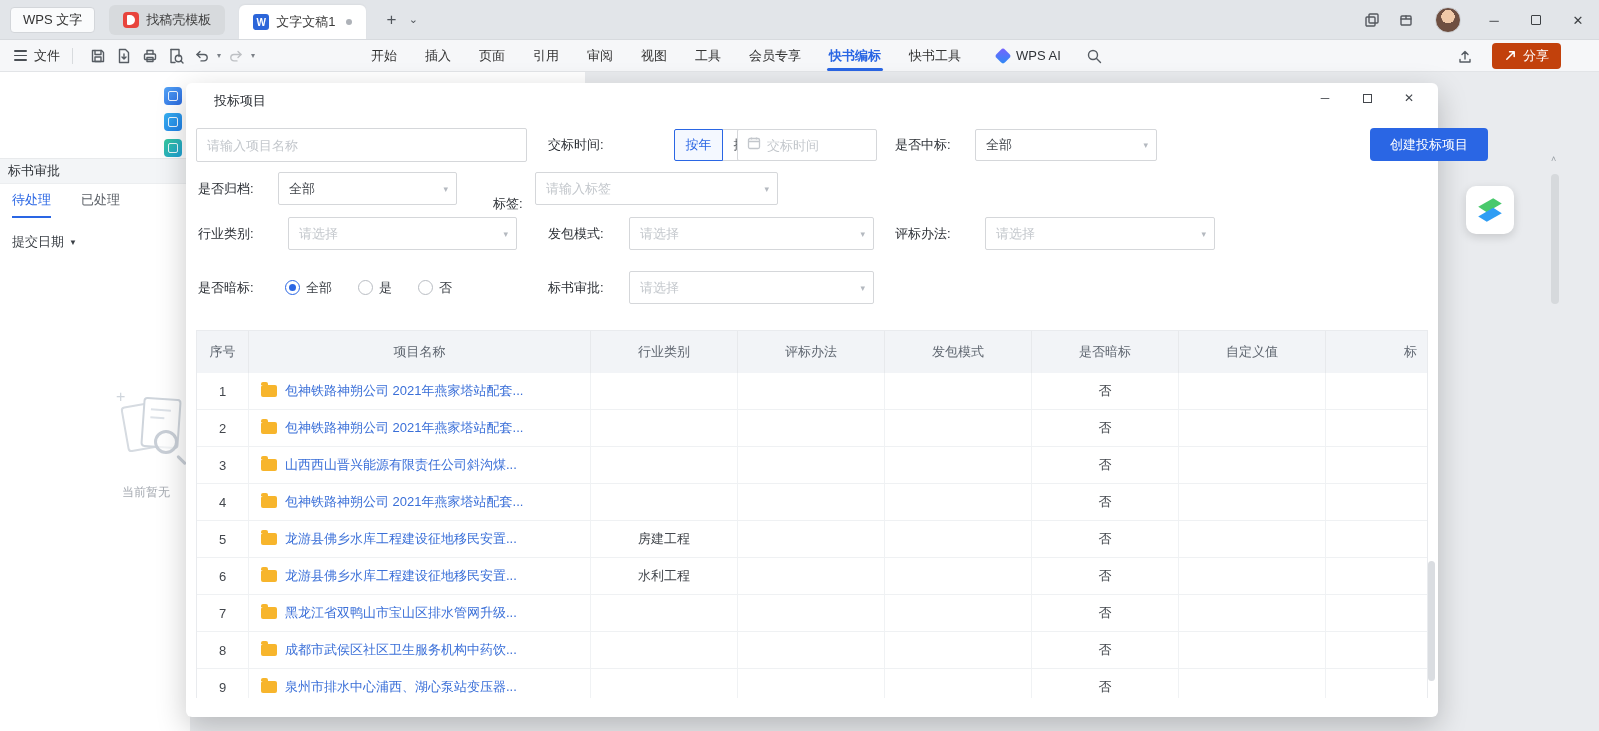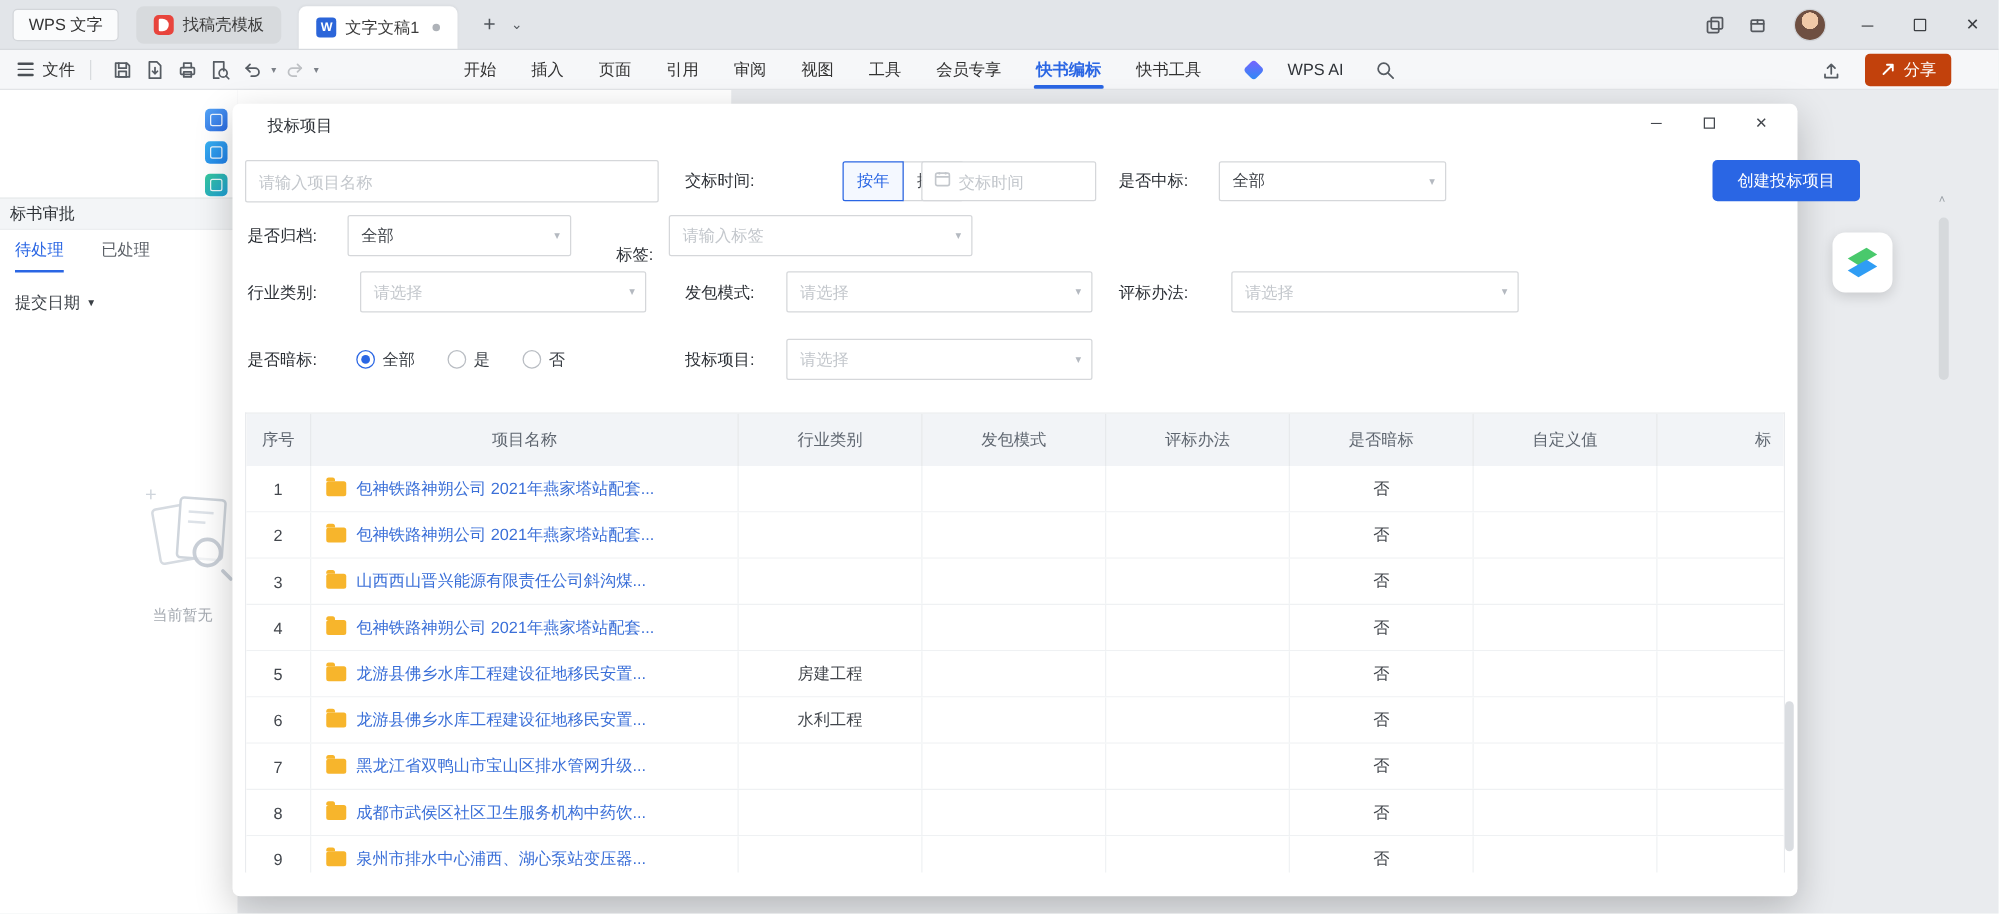--- a/index.html
+++ b/index.html
@@ -32,21 +32,21 @@
   .burger i{display:block;width:13px;height:1.6px;background:#4a4f55;border-radius:1px;}
   .rb-div{width:1px;height:16px;background:#d8dbde;margin:0 12px;}
   .qbtn{width:26px;height:26px;display:flex;align-items:center;justify-content:center;border-radius:4px;}
   .qbtn svg{stroke:#565c63;fill:none;stroke-width:1.4;stroke-linecap:round;stroke-linejoin:round;}
   .qbtn.disabled{opacity:.35;}
   .mini-caret{font-size:8px;color:#7b8087;margin:0 2px;}
   .rtab-wrap{display:flex;margin-left:100px;height:100%;align-items:stretch;}
   .rtab{padding:0 14px;font-size:13px;color:#333;display:flex;align-items:center;position:relative;white-space:nowrap;}
   .rtab.active{color:#2a66e4;font-weight:600;}
   .rtab.active::after{content:'';position:absolute;left:12px;right:12px;bottom:0;height:3px;background:#2a66e4;border-radius:2px;}
-  .ai-wrap{display:flex;align-items:center;gap:21px;margin-left:22px;font-size:13px;color:#2f3338;white-space:nowrap;}
+  .ai-wrap{display:flex;align-items:center;gap:7px;margin-left:22px;font-size:13px;color:#2f3338;white-space:nowrap;}
   .ai-ic{width:12px;height:12px;background:linear-gradient(135deg,#7b61ff,#2a8cf4);transform:rotate(45deg);border-radius:3px;}
   .search-btn{margin-left:20px;}
   .right-zone{margin-left:auto;display:flex;align-items:center;}
   .share-btn{margin:0 38px 0 14px;height:26px;padding:0 12px;background:#c2410c;border-radius:4px;color:#fff;font-size:13px;display:flex;align-items:center;gap:6px;}
   .share-btn svg{stroke:#fff;fill:none;stroke-width:1.6;stroke-linecap:round;stroke-linejoin:round;}
 
   
   .left-white{position:absolute;left:0;top:72px;width:190px;height:659px;background:#fff;}
   .top-white{position:absolute;left:190px;top:72px;width:395px;height:12px;background:#fff;}
   .tool-ic{position:absolute;width:18px;height:18px;border-radius:4px;}
@@ -364,33 +364,33 @@
         </label>
         <label class="radio-item">
           <span class="radio"></span>
           <span>是</span>
         </label>
         <label class="radio-item">
           <span class="radio"></span>
           <span>否</span>
         </label>
       </div>
-    <span class="lbl" style="left:362px;top:188px;">投标项目:</span>
+    <span class="lbl" style="left:362px;top:188px;">标书审批:</span>
     <div class="sel ph" style="left:443px;top:188px;width:245px;height:33px;">
       <span>请选择</span>
       <span class="combo-caret">▾</span>
     </div>
 
     <div class="tablewrap">
       <div class="thead" id="table-header">
           <div class="th">序号</div>
           <div class="th">项目名称</div>
           <div class="th">行业类别</div>
+          <div class="th">评标办法</div>
           <div class="th">发包模式</div>
-          <div class="th">评标办法</div>
           <div class="th">是否暗标</div>
           <div class="th">自定义值</div>
           <div class="th">标</div>
         </div>
       <div id="table-body">
           <div class="tr">
             <div class="td">1</div>
             <div class="td name">
               <span class="folder"></span>
               <span class="plink">包神铁路神朔公司 2021年燕家塔站配套...</span>

